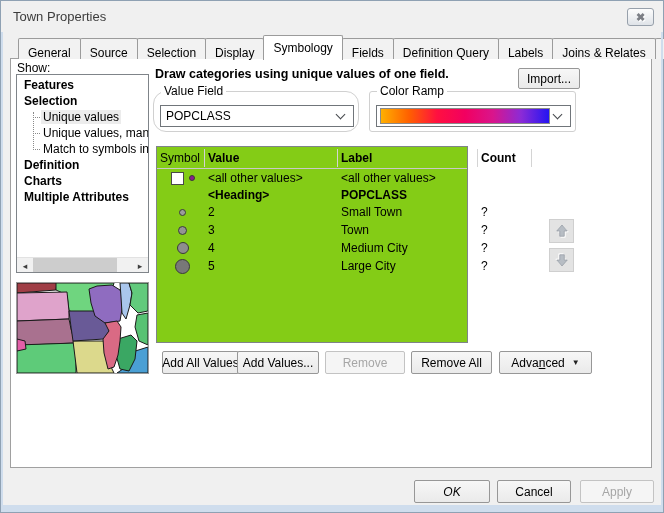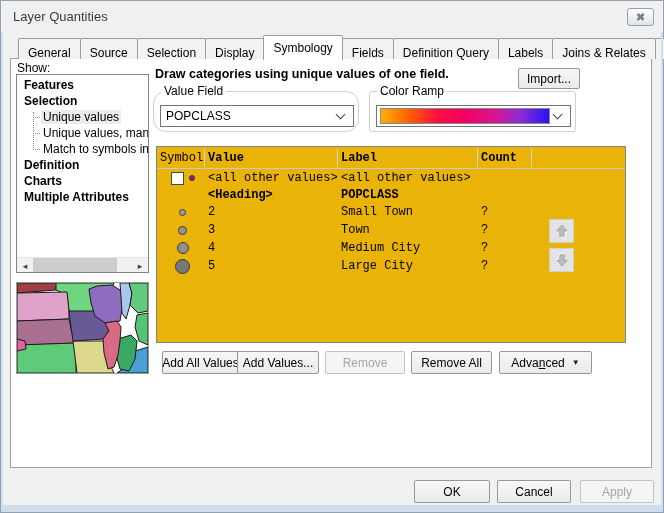--- a/index.html
+++ b/index.html
@@ -67,21 +67,21 @@
   .combo { position:absolute; left:6px; top:13px; height:22px; background:#fff; border:1px solid #70757a;
            display:flex; align-items:center; }
   .combo-value { padding-left:5px; flex:1; }
   .chevron { width:7px; height:7px; border-right:1.6px solid #44474c; border-bottom:1.6px solid #44474c;
              transform:rotate(45deg); margin:-4px 9px 0 0; flex:none; }
   .gb-value .combo { width:194px; }
   .gb-ramp .combo { width:195px; }
   .ramp-swatch { flex:1; height:16px; margin:0 4px 0 3px; border:1px solid #8a8a8a; }
 
   
-  .vtable { position:absolute; left:145px; top:87px; width:470px; height:197px; background:#eab308; border:1px solid #7f8489;font-family:Liberation Mono, monospace; }
+  .vtable { position:absolute; left:145px; top:87px; width:312px; height:197px; background:#84cc16; border:1px solid #7f8489; }
   .vt-header { display:grid; grid-template-columns:48px 133px 140px 54px 1fr; height:22px; align-items:center;
                border-bottom:1px solid #c9c9c9; }
   .vt-header > div { padding-left:3px; height:18px; line-height:18px; border-right:1px solid #d4d4d4; }
   .vt-header > div:last-child { border-right:none; }
   .vt-header .bold { font-weight:bold; }
   .vt-row { display:grid; grid-template-columns:48px 133px 140px 54px 1fr; align-items:center; height:18px; }
   .vt-row.heading { height:16px; font-weight:bold; }
   .vt-row > div { padding-left:3px; white-space:nowrap; overflow:hidden; }
   .cell-symbol { display:flex; align-items:center; justify-content:center; gap:5px; }
   .dot { display:inline-block; border-radius:50%; border:1px solid #3a3a3a; }
@@ -93,32 +93,32 @@
   .updown svg { filter:drop-shadow(1px 1px 0 #fff); }
 
   .action-btn { position:absolute; top:292px; height:23px; }
   .act-0 { left:143px; width:77px;margin-left:8px; } .act-1 { left:226px; width:82px; }
   .act-2 { left:314px; width:80px; } .act-3 { left:400px; width:81px; }
   .act-4 { left:488px; width:93px; }
   .dd-arrow { font-size:8px; margin-left:7px; color:#222; }
 
   
   .footer-btn { position:absolute; top:480px; height:23px; }
-  .ok-btn { left:414px; width:76px; } .cancel-btn { left:497px; width:74px; } .apply-btn { left:580px; width:74px; }
+  .ok-btn { left:414px; width:76px;font-style:italic; } .cancel-btn { left:497px; width:74px; } .apply-btn { left:580px; width:74px; }
 </style>
 </head>
 <body>
 
 <div class="window">
   <div class="frame-strip frame-left"></div>
   <div class="frame-strip frame-right"></div>
   <div class="frame-strip frame-bottom"></div>
 
   <div class="titlebar">
-    <span class="title-text">Layer Quantities</span>
+    <span class="title-text">Town Properties</span>
     <div class="close-btn">✖</div>
   </div>
 
   <div class="tab-bar">
       <div class="tab">General</div>
       <div class="tab">Source</div>
       <div class="tab">Selection</div>
       <div class="tab">Display</div>
       <div class="tab active">Symbology</div>
       <div class="tab">Fields</div>

